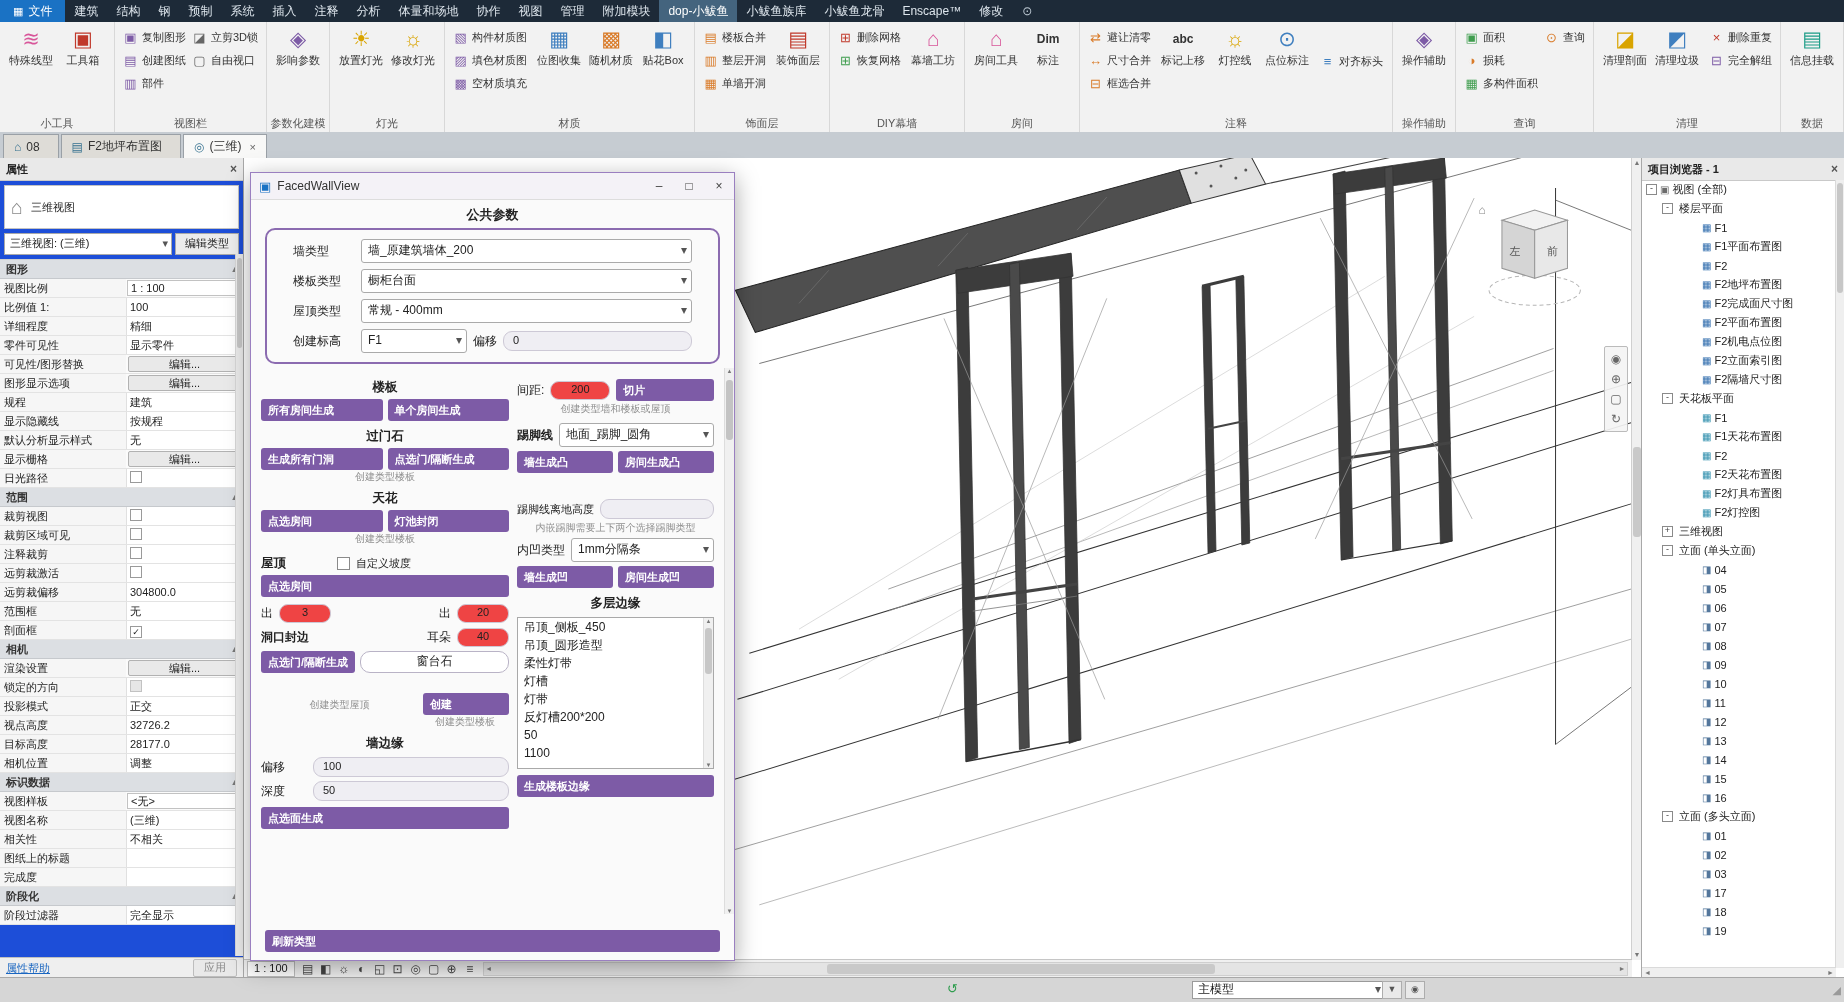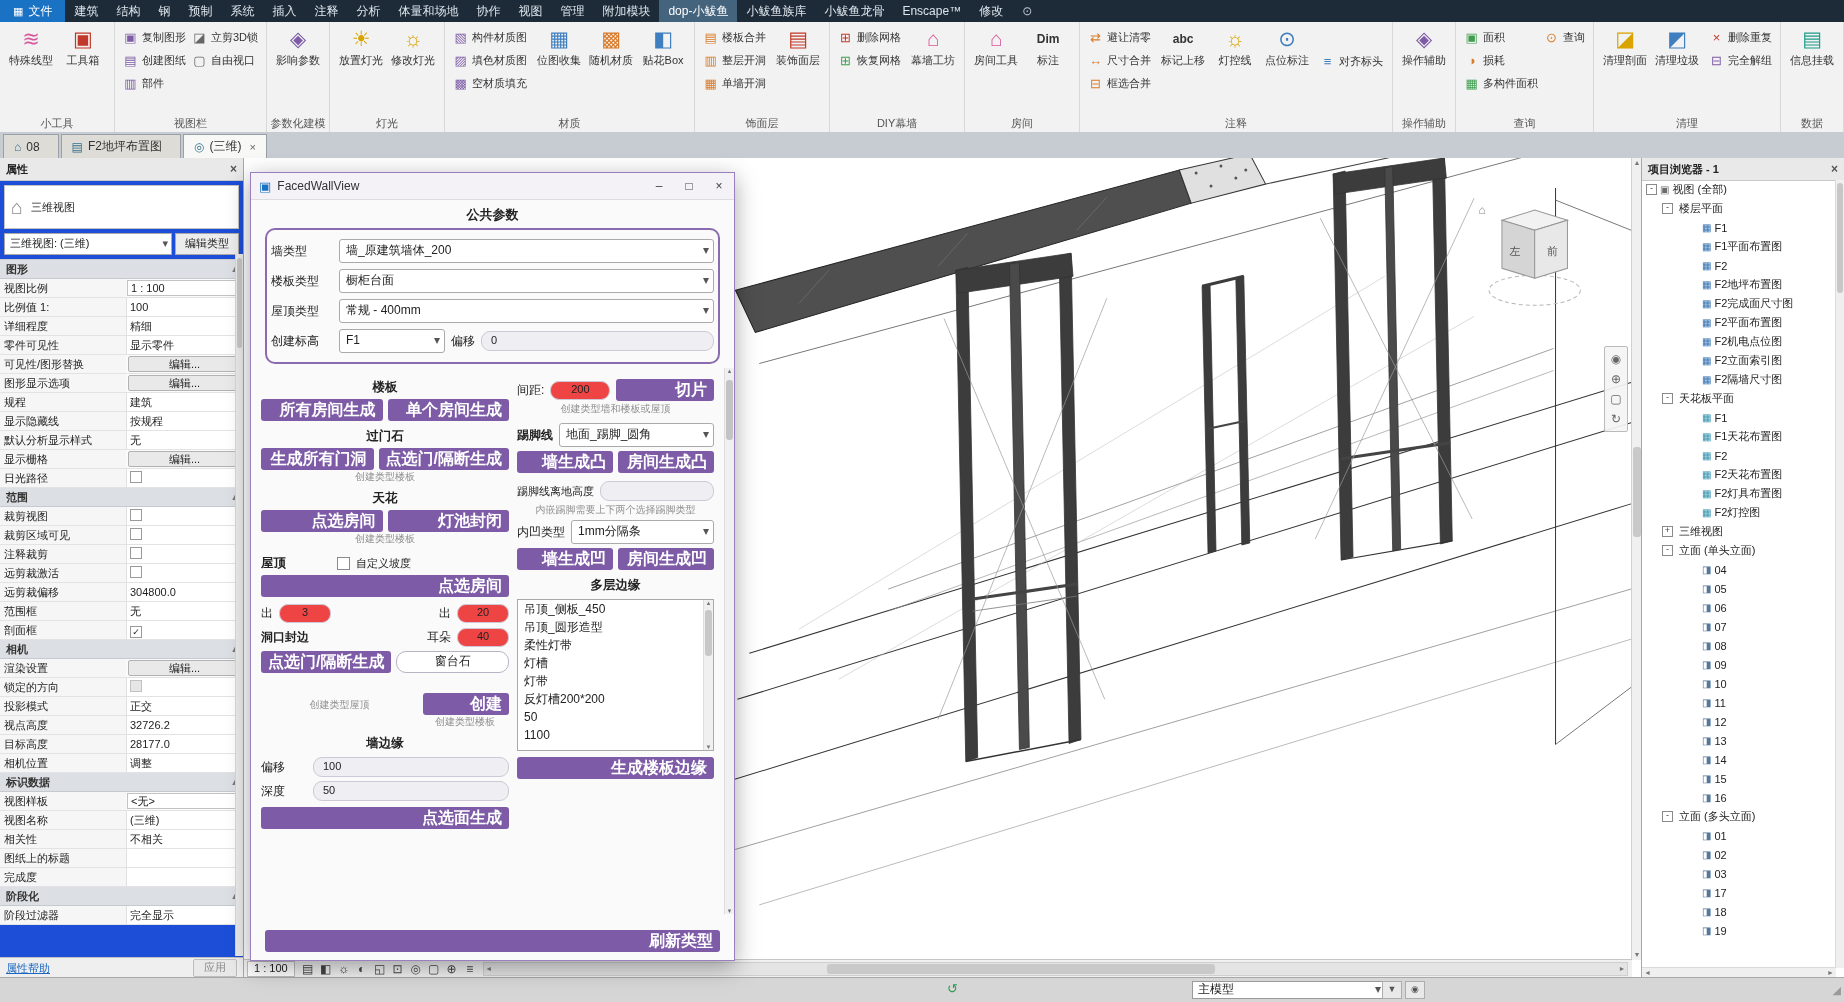--- a/index.html
+++ b/index.html
@@ -104,34 +104,34 @@
   
   #dialog{position:absolute;left:250px;top:172px;width:483px;height:787px;background:#fafafa;border:1px solid #9a7fc0;
           box-shadow:0 6px 22px rgba(0,0,0,.35);z-index:40;display:flex;flex-direction:column;font-size:12px}
   .dtitle{height:26px;background:#f4f2f7;border-bottom:1px solid #ddd;display:flex;align-items:center;padding-left:8px;flex:0 0 auto}
   .dappico{color:#1a72c4;font-size:13px;margin-right:6px}
   .dtname{font-size:12px;color:#333}
   .dwin{margin-left:auto;display:flex;height:100%}
   .dwb{width:30px;text-align:center;line-height:26px;color:#444;font-size:12px}
   .dbody{flex:1;padding:4px 10px 6px;display:flex;flex-direction:column;overflow:hidden;position:relative}
   .dhdr{text-align:center;font-weight:bold;font-size:13px;margin:2px 0 4px}
-  .dcommon{border:2px solid #8b6bb0;border-radius:10px;padding:6px 4px;margin:0 4px 8px;flex:0 0 auto}
+  .dcommon{border:2px solid #8b6bb0;border-radius:10px;padding:6px 26px;margin:0 4px 8px;flex:0 0 auto}
   .drow{display:flex;align-items:center;gap:6px;height:30px}
   .dlab{flex:0 0 62px;color:#222}
   .combo{flex:1;background:#fff;border:1px solid #aaa;border-radius:3px;height:22px;line-height:20px;padding:0 18px 0 6px;position:relative;white-space:nowrap;overflow:hidden}
   .combo::after{content:"▾";position:absolute;right:4px;top:0;color:#555}
   .combo.small{flex:0 0 80px}
   .pillin{background:#efeef3;border:1px solid #cdc9d6;border-radius:9px;height:18px;line-height:16px;padding:0 9px;font-size:11px;flex:1}
   .dcols{display:flex;gap:8px;flex:1;overflow:hidden}
   .dcol-l{flex:0 0 248px;display:flex;flex-direction:column}
   .dcol-r{flex:1;display:flex;flex-direction:column;padding-right:10px}
   .dsec{font-weight:bold;text-align:center;font-size:12.5px;margin:7px 0 3px}
   .dsec.left{text-align:left}
   .btnrow{display:flex;gap:5px;align-items:center}
-  .btnp{background:#7d5ba6;color:#fff;border-radius:3px;font-weight:bold;font-size:16px;text-align:right;line-height:22px;height:22px;padding:0 7px;white-space:nowrap}
+  .btnp{background:#7d5ba6;color:#fff;border-radius:3px;font-weight:bold;font-size:11px;text-align:left;line-height:22px;height:22px;padding:0 7px;white-space:nowrap}
   .btnp.wide{flex:1}
   .btno{background:#fff;border:1px solid #b9b3c6;border-radius:10px;height:20px;line-height:18px;text-align:center;padding:0 12px;font-size:12px}
   .hint{color:#8f8f8f;font-size:10px;text-align:center;line-height:13px}
   .inrow{display:flex;align-items:center;gap:6px;height:24px}
   .inlab{color:#222;white-space:nowrap}
   .minipill{background:#ef4444;border:1px solid #cdc9d6;border-radius:9px;height:17px;line-height:15px;min-width:38px;text-align:center;padding:0 6px;font-size:11px}
   .cb{width:11px;height:11px;border:1px solid #8a8a8a;background:#fff;display:inline-block;flex:0 0 auto}
   .elist{position:relative;border:1px solid #a9a9a9;background:#fff;height:150px;overflow:hidden;margin-top:2px}
   .eitem{height:18px;line-height:18px;padding-left:6px;font-size:12px;white-space:nowrap}
   .escroll{position:absolute;right:0;top:0;bottom:0;width:9px;background:#f0f0f0;border-left:1px solid #ddd;font-size:6px;color:#777;text-align:center}
@@ -883,21 +883,21 @@
           </div>
           <div class="hint">创建类型墙和楼板或屋顶</div>
           <div class="inrow" style="margin-top:8px">
             <span class="inlab" style="font-weight:bold">踢脚线</span>
             <div class="combo">地面_踢脚_圆角</div>
           </div>
           <div class="btnrow" style="margin-top:4px">
             <div class="btnp wide">墙生成凸</div>
             <div class="btnp wide">房间生成凸</div>
           </div>
-          <div class="inrow" style="margin-top:6px">
+          <div class="inrow" style="margin-top:24px">
             <span class="inlab" style="font-size:11px">踢脚线离地高度</span>
             <span class="pillin"></span>
           </div>
           <div class="hint">内嵌踢脚需要上下两个选择踢脚类型</div>
           <div class="inrow" style="margin-top:4px">
             <span class="inlab">内凹类型</span>
             <div class="combo">1mm分隔条</div>
           </div>
           <div class="btnrow" style="margin-top:4px">
             <div class="btnp wide">墙生成凹</div>

